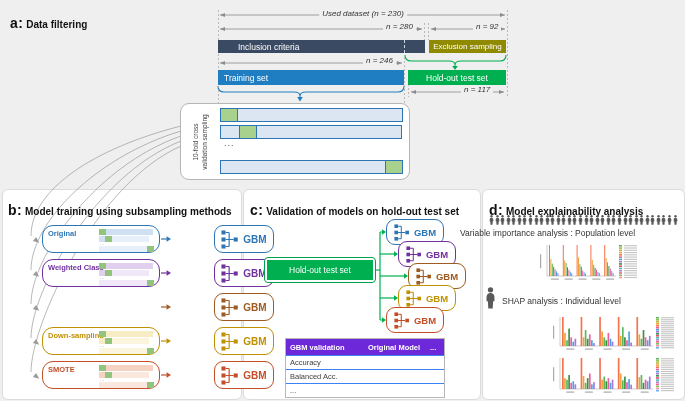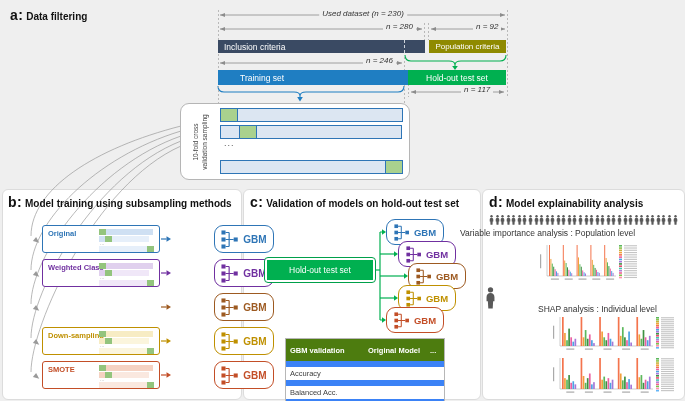--- a/index.html
+++ b/index.html
@@ -1,57 +1,57 @@
 <!DOCTYPE html>
 <html><head>
 <meta charset="utf-8">
 <style>
   html,body{margin:0;padding:0;background:#efefef;}
   .stage{position:relative;width:685px;height:401px;background:#efefef;
          font-family:"Liberation Sans",sans-serif;overflow:hidden;}
   .abs{position:absolute;}
   .panel{position:absolute;background:#ffffff;border:1px solid #dcdcdc;border-radius:6px;}
-  .sec-head{position:absolute;font-weight:bold;color:#111;font-size:10px;white-space:nowrap;}
+  .sec-head{position:absolute;font-weight:bold;color:#111;font-size:10px;white-space:nowrap;margin-top:8px;}
   .sec-head .big{font-size:14px;letter-spacing:0.5px;}
   .dim-label{position:absolute;font-size:8px;font-style:italic;color:#333;
              background:#efefef;padding:0 3px;white-space:nowrap;line-height:10px;}
   .bar{position:absolute;display:flex;align-items:center;color:#fff;}
   .bar .lbl{font-size:8.5px;white-space:nowrap;}
   .cvbox{position:absolute;left:180px;top:103px;width:228px;height:75px;background:#fff;
          border:1px solid #b5b5b5;border-radius:9px;}
   .cv-vlabel{position:absolute;left:-19px;top:29px;width:78px;height:18px;
              transform:rotate(-90deg);text-align:center;font-size:6.5px;color:#444;line-height:1.35;}
   .cv-bars{position:absolute;left:40px;top:0;width:184px;height:75px;}
   .cv-row{position:absolute;display:flex;height:14px;}
   .cv-seg{height:100%;border:1px solid #2e75b6;margin-left:-1px;box-sizing:border-box;}
   .cv-dots{position:absolute;left:3px;top:34px;font-size:9px;color:#555;letter-spacing:1px;}
   .method-row{position:absolute;left:42px;width:192px;height:28px;}
   .mbox{position:absolute;left:0;top:0;width:118px;height:28px;background:#fff;
-        border:1.5px solid;border-radius:3px;box-sizing:border-box;}
+        border:1.5px solid;border-radius:11px;box-sizing:border-box;}
   .mlabel{position:absolute;left:5px;top:3px;font-size:7.5px;font-weight:bold;white-space:nowrap;}
   .mbars{position:absolute;left:56px;top:2px;width:56px;height:24px;}
   .mbar{position:absolute;display:flex;height:6px;}
   .mseg{height:100%;}
   .mdots{position:absolute;font-size:5px;color:#999;line-height:3px;}
   .gbox{position:absolute;width:60px;height:28px;background:#fff;border:1.5px solid;
         border-radius:9px;box-sizing:border-box;display:flex;align-items:center;
         justify-content:center;gap:3px;}
   .glabel{font-size:10px;font-weight:bold;}
   .holdout-box{position:absolute;left:264px;top:257px;width:112px;height:26px;
                border:1.5px solid #00a04a;border-radius:4px;background:#fff;
                box-sizing:border-box;padding:2px;}
   .holdout-inner{width:100%;height:100%;background:#00b050;display:flex;align-items:center;
                  justify-content:center;color:#fff;font-size:8.5px;white-space:nowrap;}
   .vtable{position:absolute;left:285px;top:338px;width:158px;border:1px solid #b7b7b7;
           background:#fff;font-size:7.5px;color:#404040;}
-  .vtable .hrow{display:flex;background:#4d7c0f;color:#fff;font-weight:bold;height:22px;
+  .vtable .hrow{display:flex;background:#6d28d9;color:#fff;font-weight:bold;height:16px;
                 align-items:center;}
   .vtable .hcell{padding-left:4px;box-sizing:border-box;}
   .vtable .brow{height:13px;display:flex;align-items:center;padding-left:4px;
-                border-top:6px solid #3b82f6;}
+                border-top:1px solid #3b82f6;}
   .cap{position:absolute;font-size:8.5px;color:#333;white-space:nowrap;}
   .pop-row{position:absolute;left:489px;top:211px;width:189px;height:16px;display:flex;
            justify-content:space-between;align-items:flex-end;}
   svg{display:block;}
 </style>
 </head>
 <body>
 
 <div class="stage">
 
@@ -128,27 +128,27 @@
     <span>Data filtering</span>
   </div>
 
   <div class="dim-label" style="left:363px;top:9px;transform:translateX(-50%);">Used dataset (n = 230)</div>
   <div class="dim-label" style="left:383px;top:22px;">n = 280</div>
   <div class="dim-label" style="left:473px;top:22px;text-align:center;">n = 92</div>
   <div class="dim-label" style="left:363px;top:56px;">n = 246</div>
   <div class="dim-label" style="left:461px;top:85px;">n = 117</div>
 
   <div class="bar" style="left:218px;top:40px;width:207px;height:13px;background:#3a4a63;">
-    <span class="lbl" style="padding-left:6px;">Inclusion criteria</span>
+    <span class="lbl" style="padding-left:20px;">Inclusion criteria</span>
   </div>
   <div class="abs" style="left:404px;top:40px;width:0;height:13px;border-left:1px dashed #cdd3da;"></div>
   <div class="bar" style="left:429px;top:40px;width:77px;height:13px;background:#8f8a00;justify-content:center;">
-    <span class="lbl" style="font-size:8px;">Population criteria</span>
-  </div>
-  <div class="bar" style="left:218px;top:70px;width:186px;height:15px;background:#1f7ec2;padding-left:16px;">
+    <span class="lbl" style="font-size:8px;">Exclusion sampling</span>
+  </div>
+  <div class="bar" style="left:218px;top:70px;width:186px;height:15px;background:#1f7ec2;">
     <span class="lbl" style="padding-left:6px;">Training set</span>
   </div>
   <div class="bar" style="left:408px;top:70px;width:98px;height:15px;background:#00b050;justify-content:center;">
     <span class="lbl">Hold-out test set</span>
   </div>
 
   <div class="cvbox">
     <div class="cv-vlabel">
       <div>10-fold cross</div>
       <div>validation sampling</div>
@@ -611,21 +611,21 @@
       <rect x="86" y="31.67" width="13" height="1.1" fill="#c4c4c4"></rect>
       <rect x="81" y="33.73" width="3" height="1.6" fill="#ff8fab"></rect>
       <rect x="86" y="33.93" width="13" height="1.1" fill="#c4c4c4"></rect>
     </svg>
   <div class="abs" id="single-person" style="left:485px;top:287px;">
       <svg viewBox="0 0 10 20" width="11" height="22">
         <circle cx="5" cy="2.6" r="2.4" fill="#595959"></circle>
         <path d="M5,5.4 C2.6,5.4 1.4,7 1.4,9.4 L1.4,13 L2.6,13 L3,19.6 L7,19.6 L7.4,13 L8.6,13 L8.6,9.4 C8.6,7 7.4,5.4 5,5.4 Z" fill="#595959"></path>
       </svg>
     </div>
-  <div class="cap" style="left:502px;top:304px;margin-left:36px;">SHAP analysis : Individual level</div>
+  <div class="cap" style="left:502px;top:296px;">SHAP analysis : Individual level</div>
   <svg id="thumb-shap1" class="abs" style="left:551px;top:315px;" width="126" height="38">
       <line x1="9" y1="2" x2="9" y2="31" stroke="#999" stroke-width="0.5"></line>
       <line x1="9" y1="31" x2="102" y2="31" stroke="#999" stroke-width="0.5"></line>
       <rect x="2" y="10.700000000000003" width="1.2" height="13.05" fill="#aaa"></rect>
       <rect x="11.00" y="2.00" width="1.69" height="29.00" fill="#f4744d"></rect>
       <rect x="13.09" y="17.95" width="1.69" height="13.05" fill="#f2a13c"></rect>
       <rect x="15.17" y="25.20" width="1.69" height="5.80" fill="#5cb85c"></rect>
       <rect x="17.26" y="13.60" width="1.69" height="17.40" fill="#3f9142"></rect>
       <rect x="19.34" y="22.30" width="1.69" height="8.70" fill="#ec5fa1"></rect>
       <rect x="21.43" y="26.65" width="1.69" height="4.35" fill="#4ba3e3"></rect>

